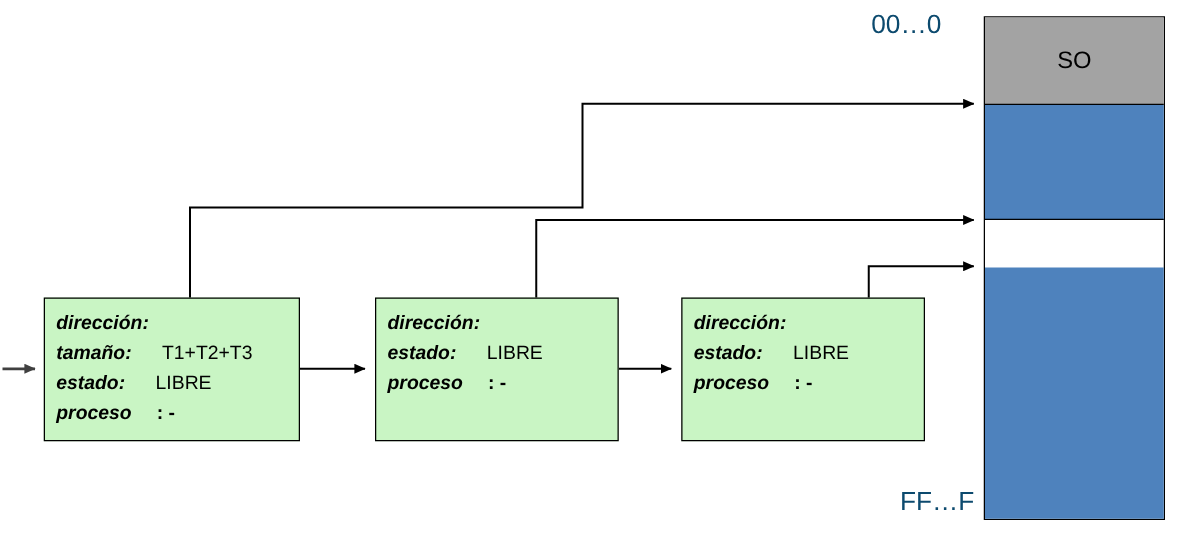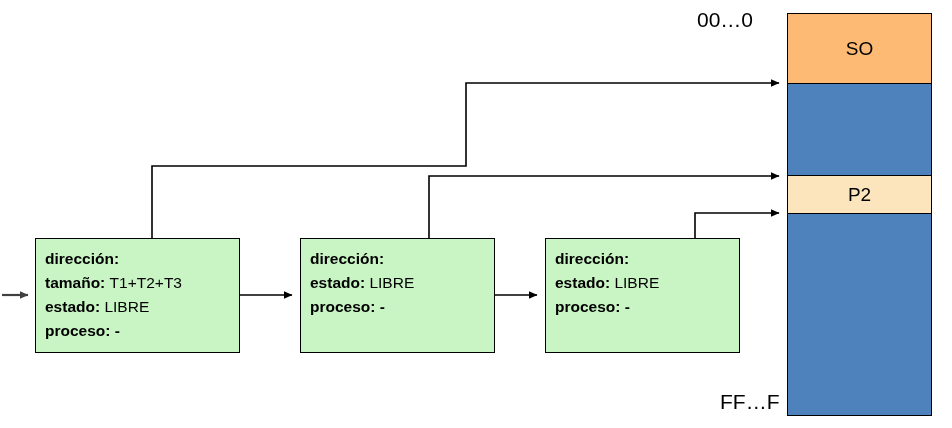--- a/index.html
+++ b/index.html
@@ -31,23 +31,25 @@
     z-index: 3;
   }
   .node-line {
     font-size: 15.5px;
     line-height: 24px;
     color: #000000;
     white-space: nowrap;
   }
   .node-line .k {
     font-weight: bold;
+    font-style: italic;
   }
   .node-line .v {
     font-weight: normal;
+    margin-left: 20px;
   }
   .node-line .v.dash {
     font-weight: bold;
   }
   #memory-bar {
     position: absolute;
     left: 787px;
     top: 13px;
     width: 145px;
     height: 403px;
@@ -62,21 +64,21 @@
     box-sizing: border-box;
     display: flex;
     align-items: center;
     justify-content: center;
     font-size: 19px;
     color: #000000;
   }
   .mem-seg.os {
     top: 0;
     height: 70px;
-    background: #fdba74;
+    background: #a3a3a3;
     border-bottom: 1px solid #000000;
   }
   .mem-seg.free1 {
     top: 70px;
     height: 92px;
     background: #4e82bd;
     border-bottom: 1px solid #000000;
   }
   .mem-seg.p2 {
     top: 162px;
@@ -85,21 +87,21 @@
     border-bottom: 1px solid #000000;
   }
   .mem-seg.free2 {
     top: 200px;
     height: 201px;
     background: #4e82bd;
   }
   .addr-label {
     position: absolute;
     font-size: 21px;
-    color: #000000;
+    color: #0c4a6e;
     white-space: nowrap;
     z-index: 2;
   }
   #addr-top {
     left: 697px;
     top: 8px;
   }
   #addr-bottom {
     left: 720px;
     top: 390px;
@@ -137,23 +139,20 @@
 
   <div class="addr-label" id="addr-bottom">FF…F</div>
 
   <div id="memory-bar">
     <div class="mem-seg os">
       <span>SO</span>
     </div>
     <div class="mem-seg free1">
       <span></span>
     </div>
-    <div class="mem-seg p2">
-      <span>P2</span>
-    </div>
     <div class="mem-seg free2">
       <span></span>
     </div>
   </div>
 
   <div class="node" style="left:35px; top:238px; width:205px; height:115px;">
     <div class="node-line">
       <span class="k">dirección:</span><span class="v"></span>
     </div>
     <div class="node-line">

